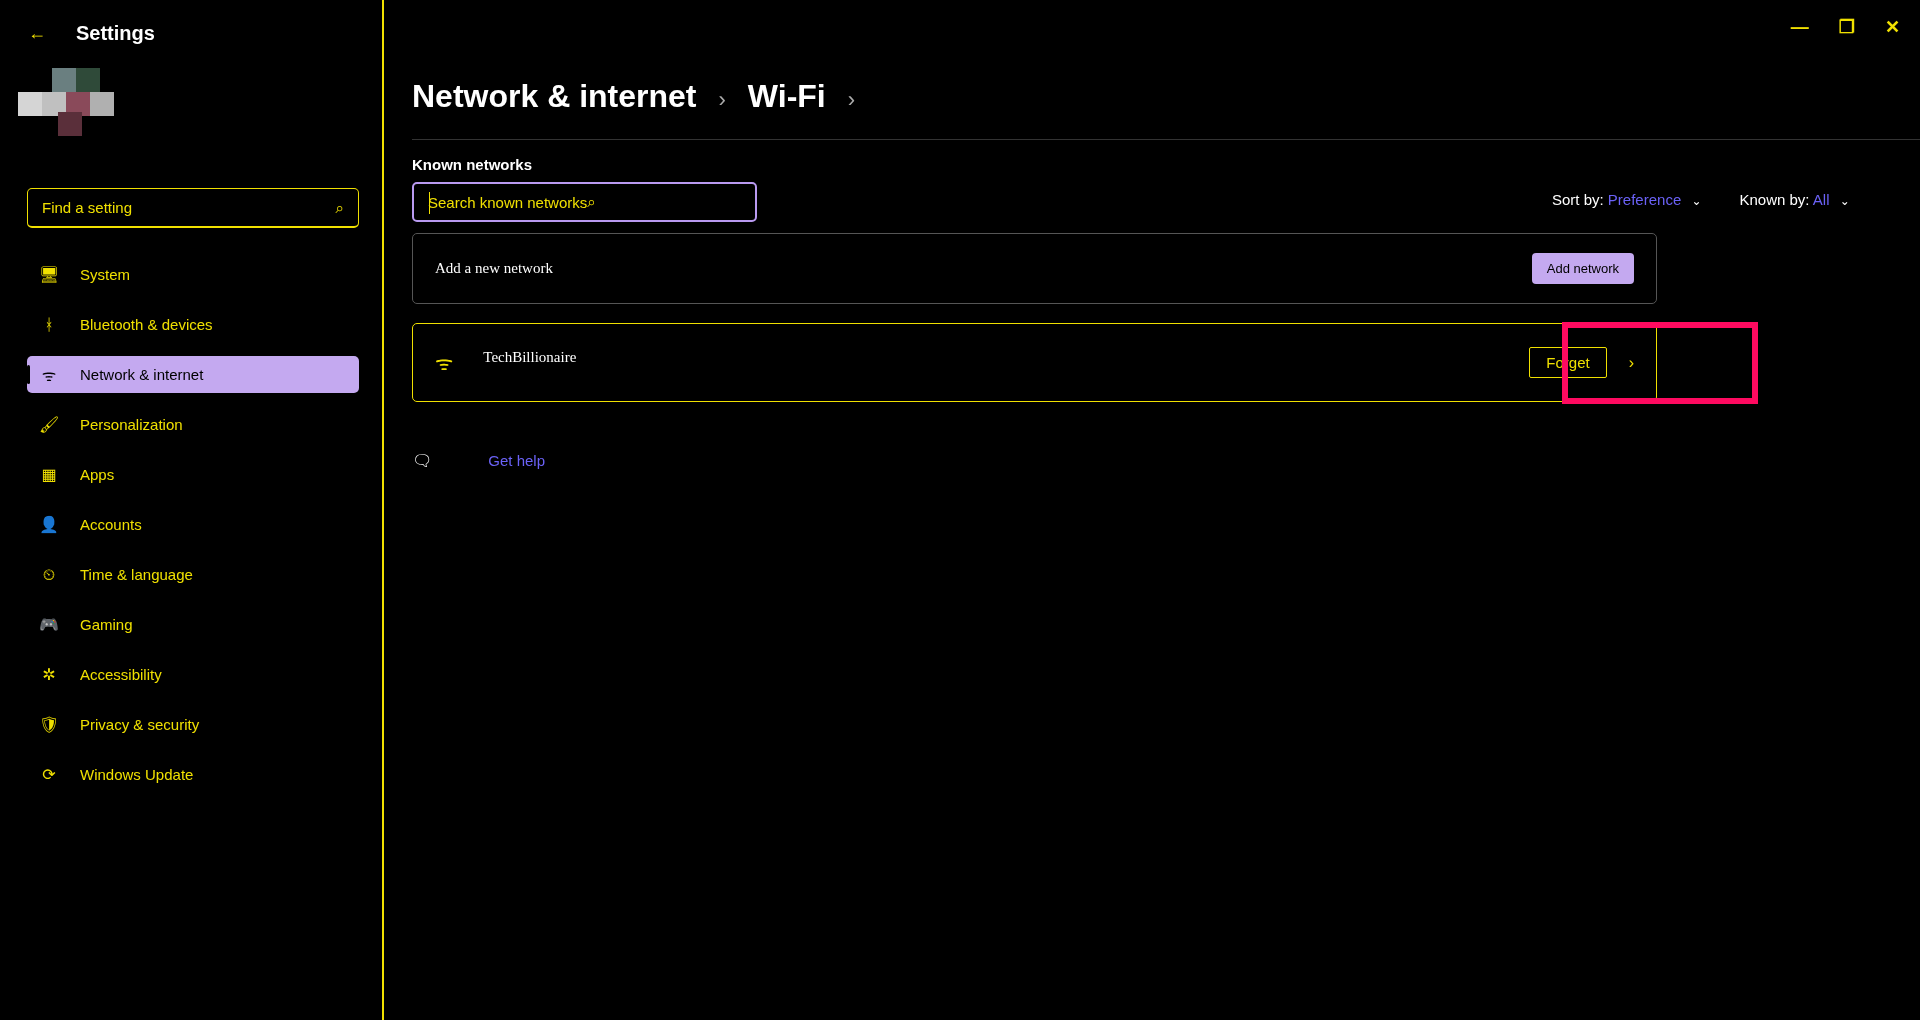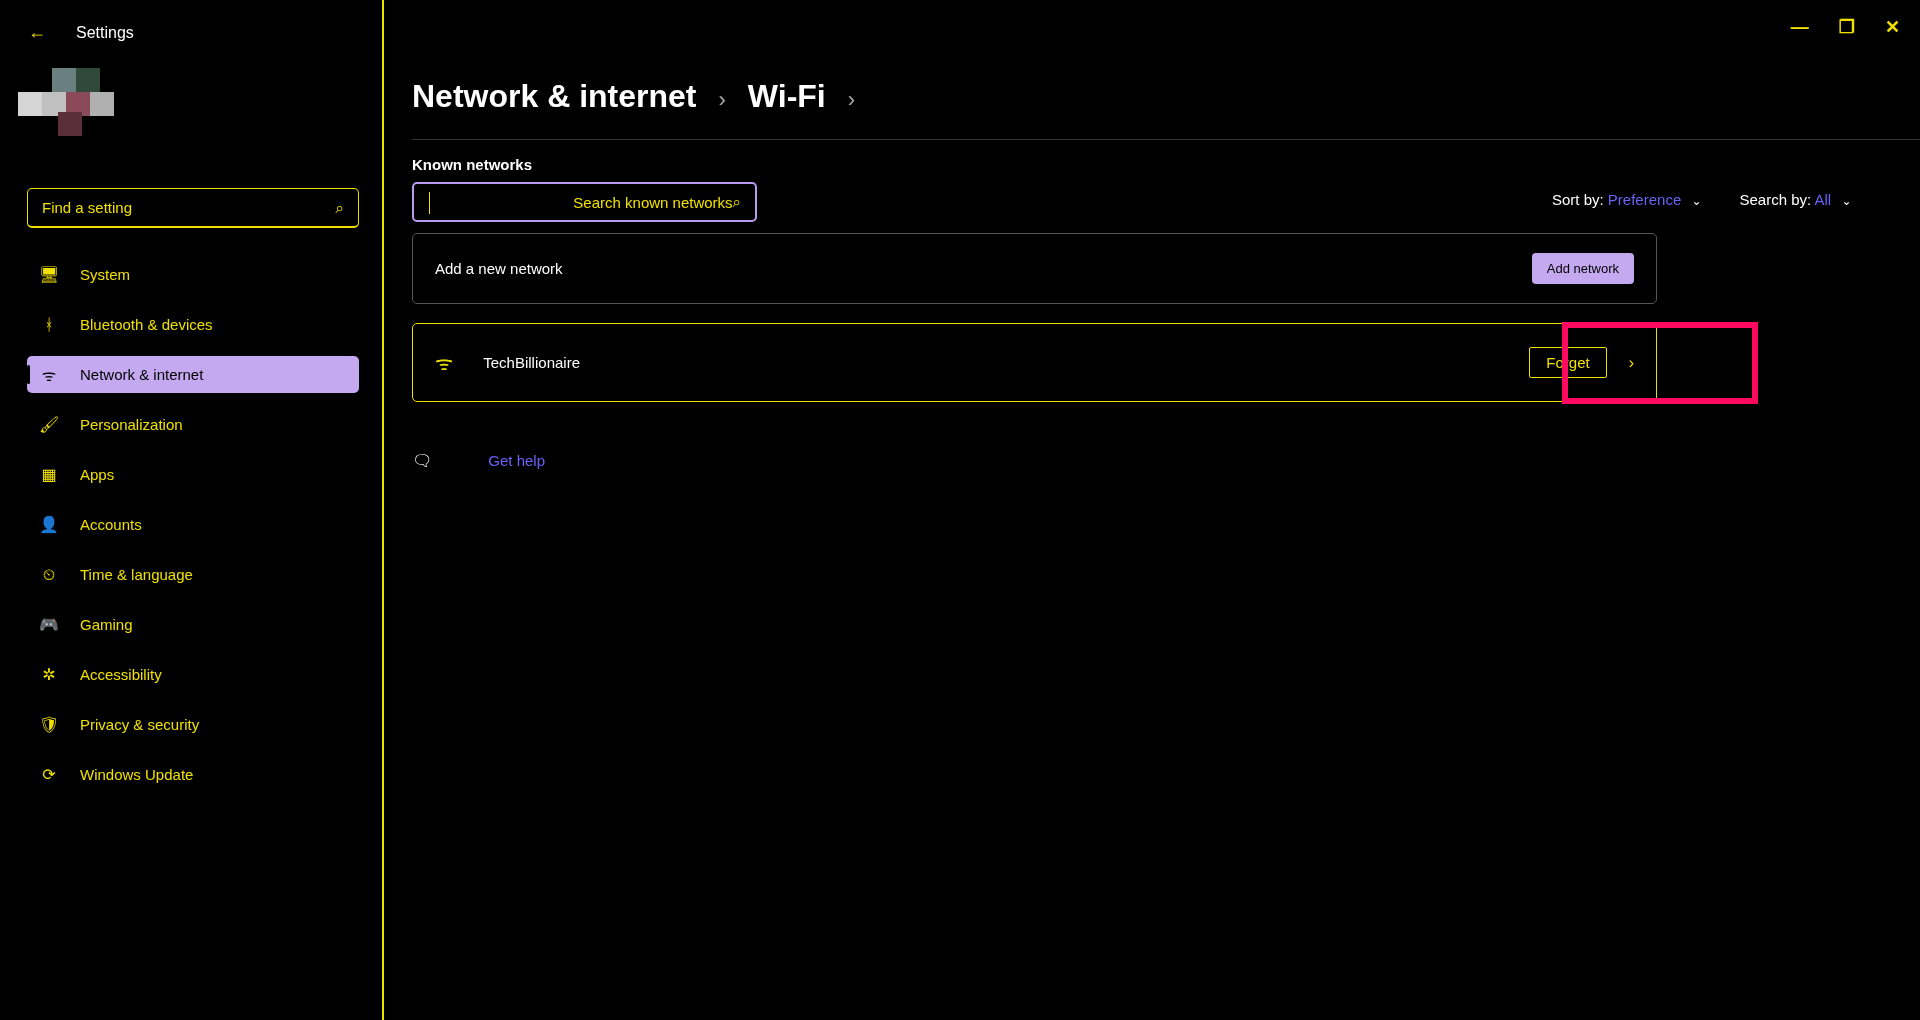--- a/index.html
+++ b/index.html
@@ -27,21 +27,21 @@
   .header {
     position: absolute;
     top: 22px;
     left: 28px;
     display: flex;
     align-items: center;
     gap: 30px;
     color: #f0e000;
   }
   .header .back-arrow { font-size: 18px; }
-  .header .app-title { font-size: 16px; color: #fff; }
+  .header .app-title { font-size: 20px; color: #fff; font-weight: bold; }
 
   
   .account {
     position: absolute;
     top: 68px;
     left: 18px;
     width: 90px;
     height: 65px;
   }
   .account .px { position: absolute; width: 24px; height: 24px; }
@@ -157,21 +157,21 @@
   .known-search {
     position: absolute;
     top: 104px;
     left: 0;
     width: 345px;
     height: 40px;
     border: 2px solid #b99af0;
     border-radius: 5px;
     display: flex;
     align-items: center;
-    justify-content: flex-end;
+    justify-content: flex-start;
     padding: 0 14px;
     background: #000;
   }
   .known-search .ph { color: #f0e000; font-size: 15px; }
   .known-search .cursor {
     position: absolute;
     left: 15px; top: 8px; width: 1px; height: 22px;
     background: #f0e000;
   }
 
@@ -196,21 +196,21 @@
     border-radius: 5px;
     background: #000;
     display: flex;
     align-items: center;
     justify-content: space-between;
     padding: 0 22px;
   }
   .card.add { top: 155px; height: 71px; }
   .card.net { top: 245px; height: 79px; border-color: #f0e000; }
 
-  .card .left { display: flex; align-items: center; gap: 30px; }
+  .card .left { display: flex; align-items: flex-start; gap: 30px; font-family: Liberation Serif, serif; }
   .card .wifi-icon { color: #f0e000; font-size: 20px; }
   .card .name { color: #fff; font-size: 15px; }
 
   .add-btn {
     background: #c4a9f0;
     color: #000;
     border: none;
     border-radius: 4px;
     padding: 8px 15px;
     font-size: 13px;
@@ -343,21 +343,21 @@
     <span style="color:#f0e000">⌕</span>
   </div>
 
   <div class="filter-row">
     <div>
       <span class="lbl">Sort by:</span>
       <span class="val">Preference</span>
       <span class="chev2">⌄</span>
     </div>
     <div>
-      <span class="lbl">Search by:</span>
+      <span class="lbl">Known by:</span>
       <span class="val">All</span>
       <span class="chev2">⌄</span>
     </div>
   </div>
 
   <div class="card add">
     <div class="left">
       <span class="name">Add a new network</span>
     </div>
     <button class="add-btn">Add network</button>

